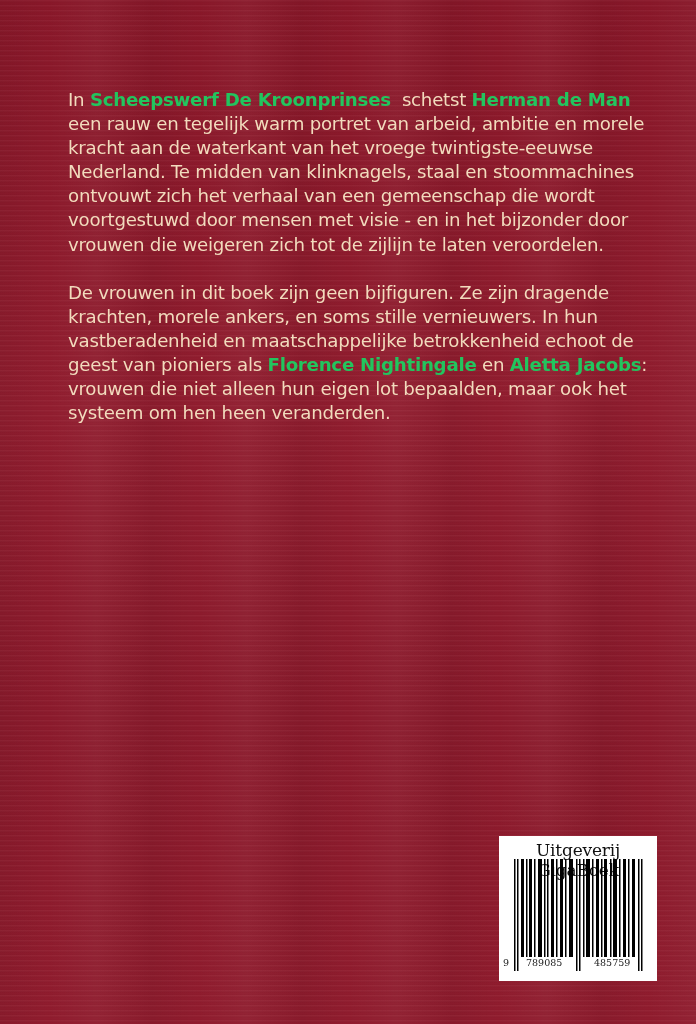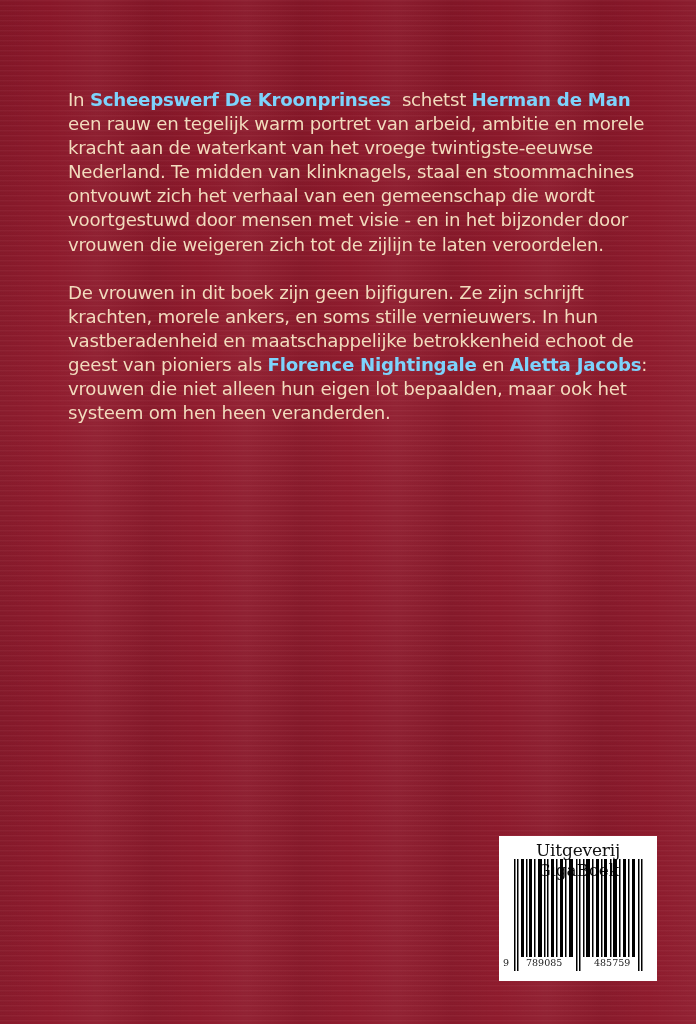--- a/index.html
+++ b/index.html
@@ -11,39 +11,39 @@
       repeating-linear-gradient(90deg, rgba(0,0,0,0.05) 0px, rgba(0,0,0,0) 48px, rgba(255,255,255,0.03) 96px, rgba(0,0,0,0.04) 150px),
       linear-gradient(180deg, #8a1729 0%, #921d2f 40%, #8c1a2c 70%, #911c2e 100%);
     font-family: "DejaVu Sans", sans-serif;
   }
   .cover-text {
     position: absolute; left: 68px; top: 88px; width: 580px;
     color: #f2dbbd;
     font-size: 18.2px; line-height: 24.1px; letter-spacing: -0.25px;
   }
   .cover-text p { margin: 0 0 24px 0; }
-  .cover-text b { color: #7dd3fc; font-weight: bold; }
+  .cover-text b { color: #22c55e; font-weight: bold; }
   .barcode-box {
     position: absolute; left: 499px; top: 836px; width: 158px; height: 145px;
     background: #ffffff; box-sizing: border-box;
   }
   .publisher {
     position: absolute; left: 0; top: 4px; width: 100%; text-align: center;
     font-family: "DejaVu Serif", serif; font-size: 17px; color: #111;
     letter-spacing: -0.2px;
   }
   .bars { position: absolute; left: 13px; top: 23px; width: 132px; height: 112px; }
   .digit { position: absolute; font-family: "DejaVu Serif", serif; font-size: 9.5px; color: #222; top: 121px; }
 </style>
 </head>
 <body>
 
 <div class="cover-text">
   <p><span>In </span><b>Scheepswerf De Kroonprinses</b><span style="white-space:pre">  schetst </span><b>Herman de Man</b><span> een rauw en tegelijk warm portret van arbeid, ambitie en morele kracht aan de waterkant van het vroege twintigste-eeuwse Nederland. Te midden van klinknagels, staal en stoommachines ontvouwt zich het verhaal van een gemeenschap die wordt voortgestuwd door mensen met visie - en in het bijzonder door vrouwen die weigeren zich tot de zijlijn te laten veroordelen.</span></p>
-  <p><span>De vrouwen in dit boek zijn geen bijfiguren. Ze zijn schrijft krachten, morele ankers, en soms stille vernieuwers. In hun vastberadenheid en maatschappelijke betrokkenheid echoot de geest van pioniers als </span><b>Florence Nightingale</b><span> en </span><b>Aletta Jacobs</b><span>: vrouwen die niet alleen hun eigen lot bepaalden, maar ook het systeem om hen heen veranderden.</span></p>
+  <p><span>De vrouwen in dit boek zijn geen bijfiguren. Ze zijn dragende krachten, morele ankers, en soms stille vernieuwers. In hun vastberadenheid en maatschappelijke betrokkenheid echoot de geest van pioniers als </span><b>Florence Nightingale</b><span> en </span><b>Aletta Jacobs</b><span>: vrouwen die niet alleen hun eigen lot bepaalden, maar ook het systeem om hen heen veranderden.</span></p>
 </div>
 
 <div class="barcode-box">
   <div class="publisher">Uitgeverij GigaBoek</div>
   <svg class="bars" viewBox="0 0 132 112" preserveAspectRatio="none">
     <g fill="#000">
       <rect x="2" y="0" width="1.5" height="112"></rect>
         <rect x="5" y="0" width="1.5" height="112"></rect>
       <rect x="9" y="0" width="3" height="98"></rect>
         <rect x="14" y="0" width="1.5" height="98"></rect>

